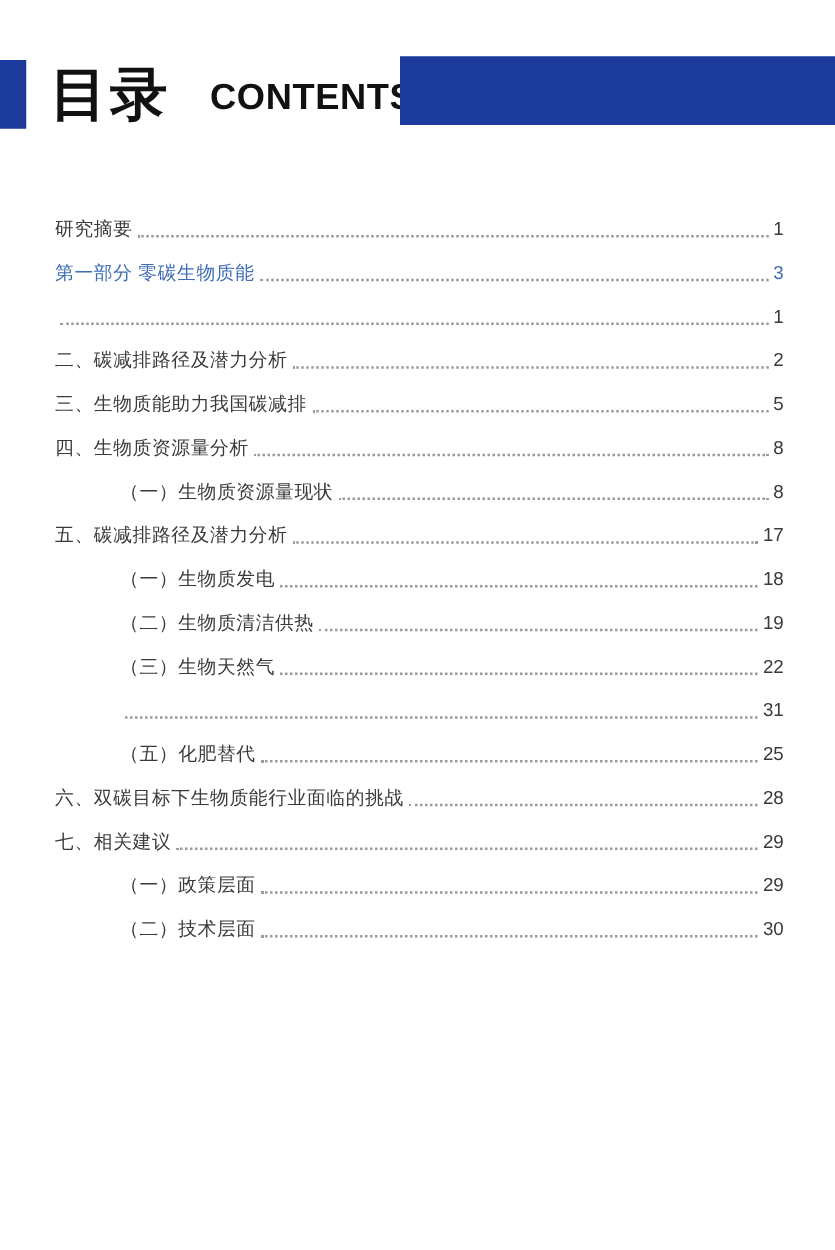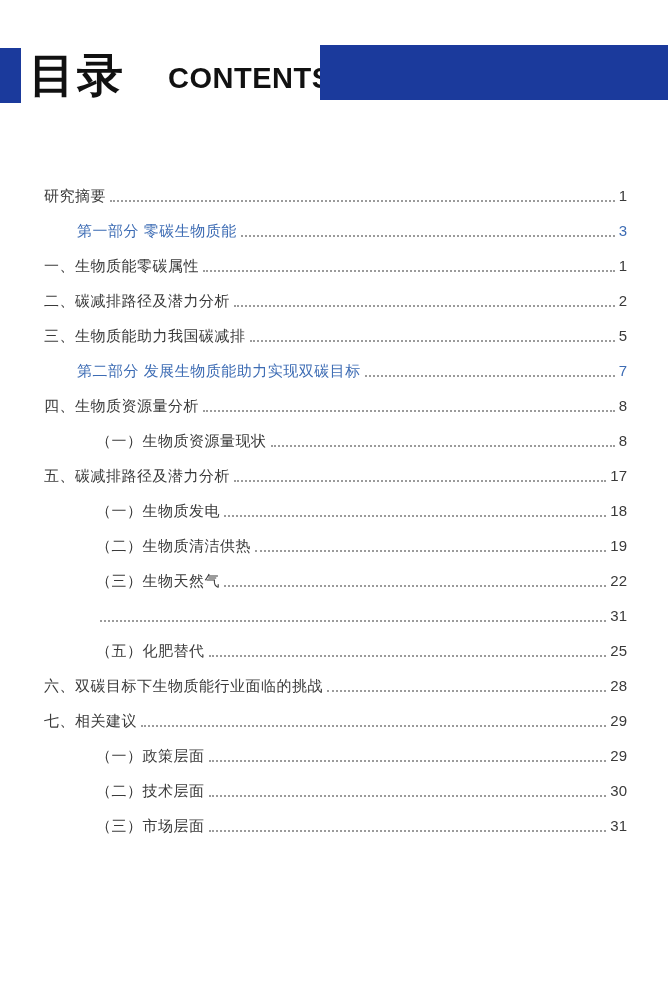--- a/index.html
+++ b/index.html
@@ -18,49 +18,48 @@
     color:var(--text);
     overflow:hidden;
   }
   
   .brand-square{
     position:absolute;left:0;top:48px;
     width:21px;height:55px;
     background:var(--brand-blue);
   }
   .title-cn{
-    position:absolute;left:29px;top:52px;
+    position:absolute;left:40px;top:52px;
     font-size:46px;font-weight:900;line-height:1;
     color:#111111;letter-spacing:2px;
     font-family:"Liberation Sans","DejaVu Sans",sans-serif;
   }
   .title-en{
     position:absolute;left:168px;top:64px;
     font-size:29px;font-weight:800;line-height:1;
     color:#111111;letter-spacing:0.5px;
   }
   .header-bar{
     position:absolute;left:320px;top:45px;
     width:348px;height:55px;
     background:var(--brand-blue);
   }
   
   .toc{
-    position:absolute;top:184px;left:44px;right:41px;
+    position:absolute;top:172px;left:44px;right:41px;
   }
   .toc-row{
     display:flex;align-items:flex-end;
     height:22px;margin-bottom:13px;
     font-size:15px;line-height:20px;
     color:var(--text);
   }
   .toc-row.section{
     margin-top:8px;
     color:var(--section-blue);
-    margin-left:33px;
   }
   .toc-row.sub{
     padding-left:52px;
   }
   .toc-label{white-space:nowrap;letter-spacing:0.5px;}
   .toc-dots{
     flex:1;
     margin:0 4px;
     border-bottom:2px dotted var(--dots);
     margin-bottom:4px;
@@ -82,38 +81,32 @@
     <span class="toc-label">研究摘要</span>
     <span class="toc-dots"></span>
     <span class="toc-page">1</span>
   </div>
     <div class="toc-row section">
     <span class="toc-label">第一部分 零碳生物质能</span>
     <span class="toc-dots"></span>
     <span class="toc-page">3</span>
   </div>
     <div class="toc-row">
-    <span class="toc-label">一、生物质能零碳属性</span>
     <span class="toc-dots"></span>
     <span class="toc-page">1</span>
   </div>
     <div class="toc-row">
     <span class="toc-label">二、碳减排路径及潜力分析</span>
     <span class="toc-dots"></span>
     <span class="toc-page">2</span>
   </div>
     <div class="toc-row">
     <span class="toc-label">三、生物质能助力我国碳减排</span>
     <span class="toc-dots"></span>
     <span class="toc-page">5</span>
-  </div>
-    <div class="toc-row section">
-    <span class="toc-label">第二部分 发展生物质能助力实现双碳目标</span>
-    <span class="toc-dots"></span>
-    <span class="toc-page">7</span>
   </div>
     <div class="toc-row">
     <span class="toc-label">四、生物质资源量分析</span>
     <span class="toc-dots"></span>
     <span class="toc-page">8</span>
   </div>
     <div class="toc-row sub">
     <span class="toc-label">（一）生物质资源量现状</span>
     <span class="toc-dots"></span>
     <span class="toc-page">8</span>
@@ -160,18 +153,13 @@
     <div class="toc-row sub">
     <span class="toc-label">（一）政策层面</span>
     <span class="toc-dots"></span>
     <span class="toc-page">29</span>
   </div>
     <div class="toc-row sub">
     <span class="toc-label">（二）技术层面</span>
     <span class="toc-dots"></span>
     <span class="toc-page">30</span>
   </div>
-    <div class="toc-row sub">
-    <span class="toc-label">（三）市场层面</span>
-    <span class="toc-dots"></span>
-    <span class="toc-page">31</span>
-  </div>
   </div>
 
 </body></html>

